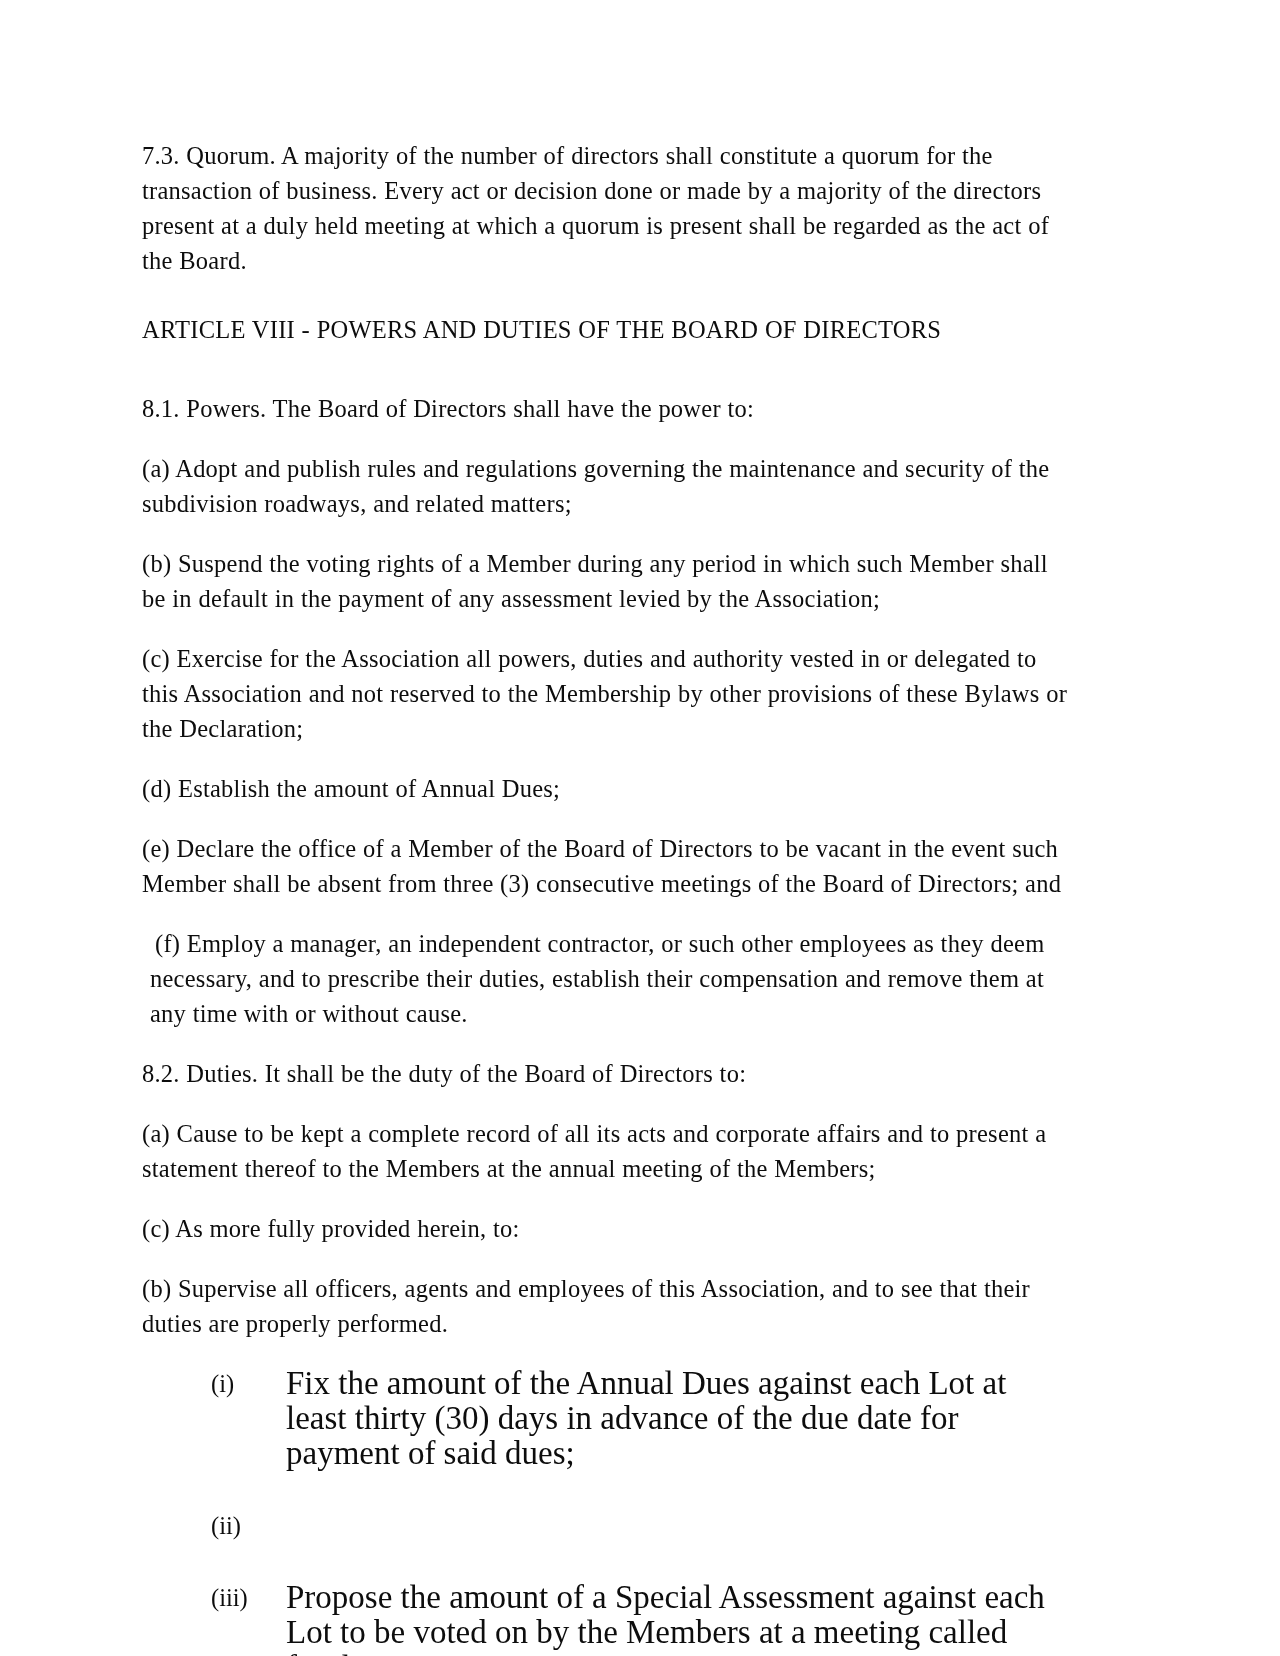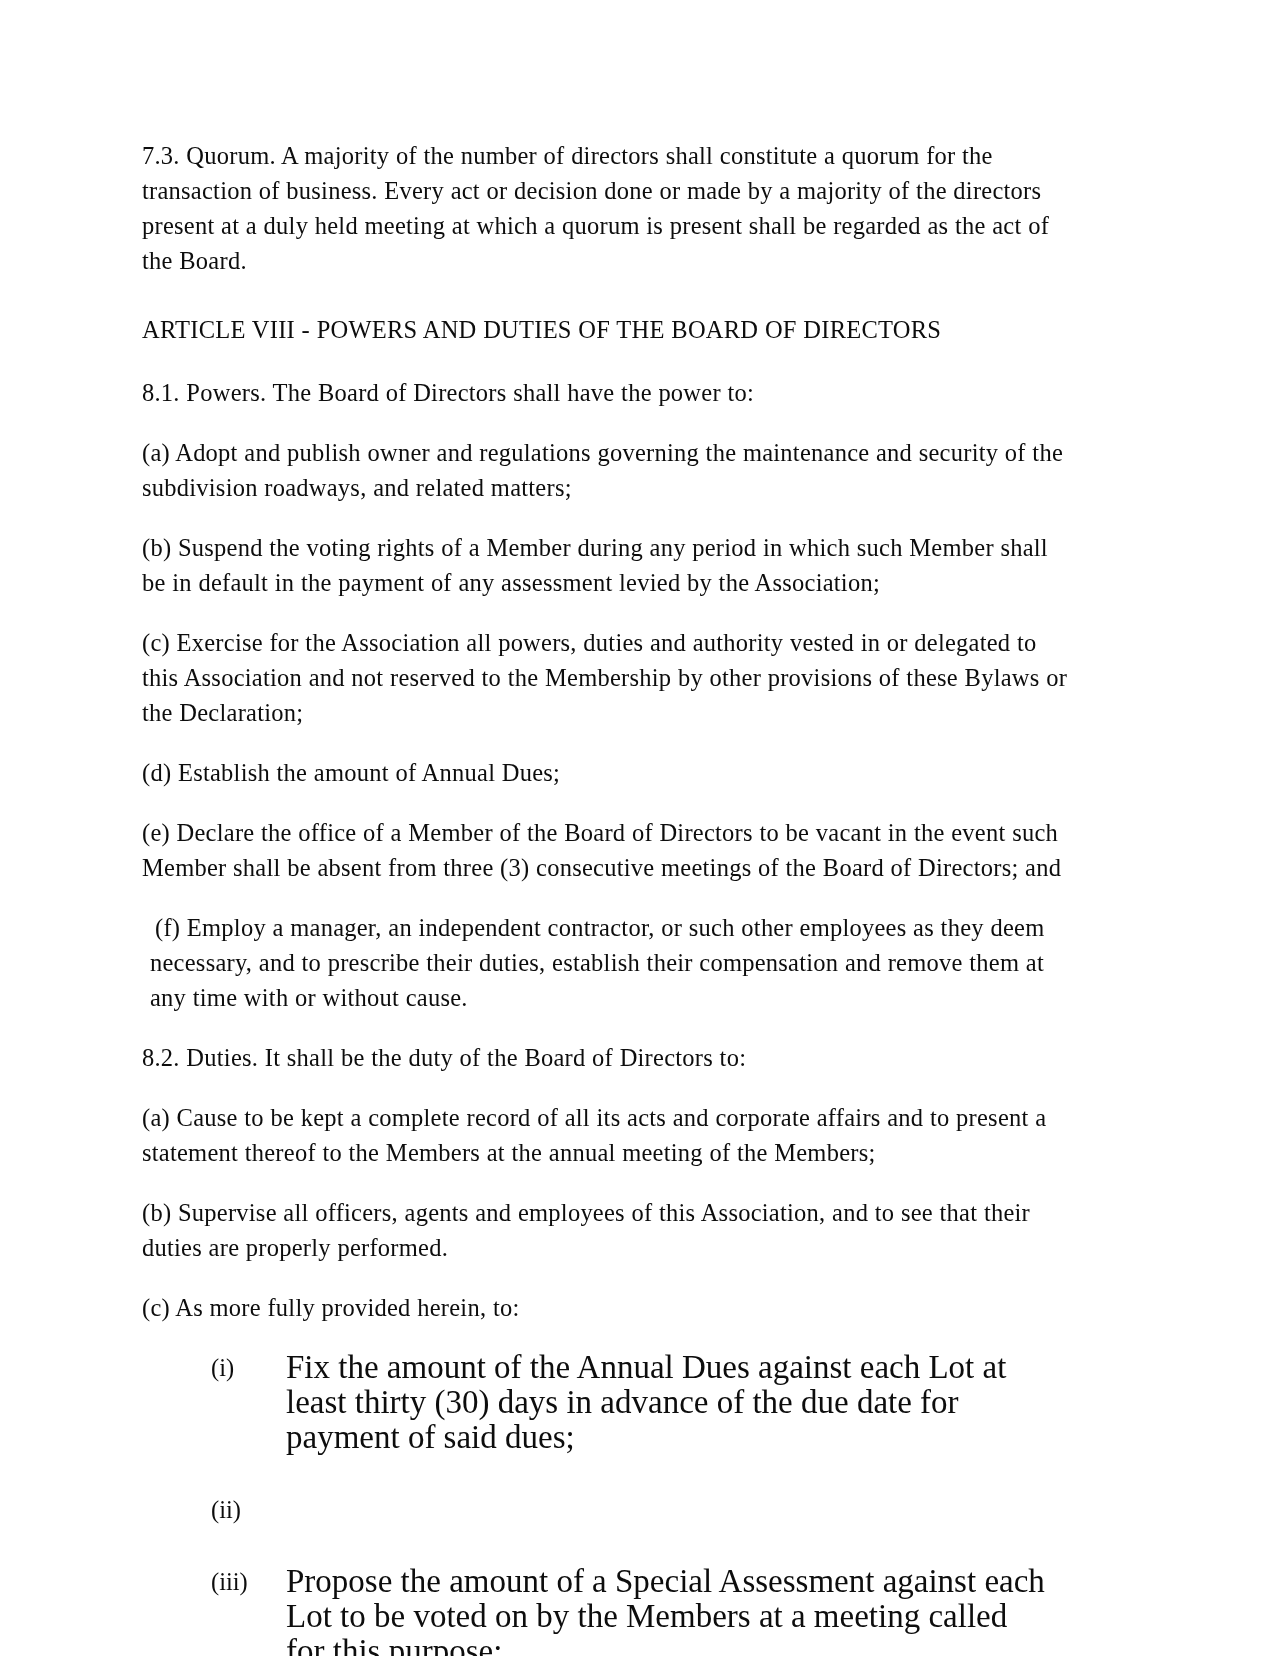--- a/index.html
+++ b/index.html
@@ -30,21 +30,21 @@
     font-size: 24.5px;
     line-height: 35px;
     margin: 0 0 25px 0;
     text-align: left;
     letter-spacing: 0.01em;
     word-spacing: 0.01em;
     color: #0d0d0d;
   }
   .para.heading {
     margin-top: 34px;
-    margin-bottom: 28px;
+    margin-bottom: 44px;
   }
   .para.tight {
     margin-bottom: 18px;
   }
   .para.lead-space {
     text-indent: 5px;
     margin-left: 8px;
   }
   .roman-list {
     margin: 0;
@@ -80,39 +80,39 @@
 
 <div class="page">
   <div class="text-column">
 
     <p class="para tight">7.3.  Quorum. A majority of the number of directors shall constitute a quorum for the transaction of business. Every act or decision done or made by a majority of the directors present at a duly held meeting at which a quorum is present shall be regarded as the act of the Board.</p>
 
     <p class="para heading">ARTICLE VIII - POWERS AND DUTIES OF THE BOARD OF DIRECTORS</p>
 
     <p class="para">8.1.  Powers. The Board of Directors shall have the power to:</p>
 
-    <p class="para">(a) Adopt and publish owner and regulations governing the maintenance and security of the subdivision roadways, and related matters;</p>
+    <p class="para">(a) Adopt and publish rules and regulations governing the maintenance and security of the subdivision roadways, and related matters;</p>
 
     <p class="para">(b) Suspend the voting rights of a Member during any period in which such Member shall be in default in the payment of any assessment levied by the Association;</p>
 
     <p class="para">(c) Exercise for the Association all powers, duties and authority vested in or delegated to this Association and not reserved to the Membership by other provisions of these Bylaws or the Declaration;</p>
 
     <p class="para">(d) Establish the amount of Annual Dues;</p>
 
     <p class="para">(e) Declare the office of a Member of the Board of Directors to be vacant in the event such Member shall be absent from three (3) consecutive meetings of the Board of Directors; and</p>
 
     <p class="para lead-space">(f) Employ a manager, an independent contractor, or such other employees as they deem necessary, and to prescribe their duties, establish their compensation and remove them at any time with or without cause.</p>
 
     <p class="para">8.2.  Duties. It shall be the duty of the Board of Directors to:</p>
 
     <p class="para">(a) Cause to be kept a complete record of all its acts and corporate affairs and to present a statement thereof to the Members at the annual meeting of the Members;</p>
 
+    <p class="para">(c) As more fully provided herein, to:</p>
+
     <p class="para">(b) Supervise all officers, agents and employees of this Association, and to see that their duties are properly performed.</p>
-
-    <p class="para">(c) As more fully provided herein, to:</p>
 
     <ul class="roman-list">
       <li class="roman-item">
         <span class="roman-marker">(i)</span>
         <span class="roman-text">Fix the amount of the Annual Dues against each Lot at least thirty (30) days in advance of the due date for payment of said dues;</span>
       </li>
       <li class="roman-item">
         <span class="roman-marker">(ii)</span>
       </li>
       <li class="roman-item">

